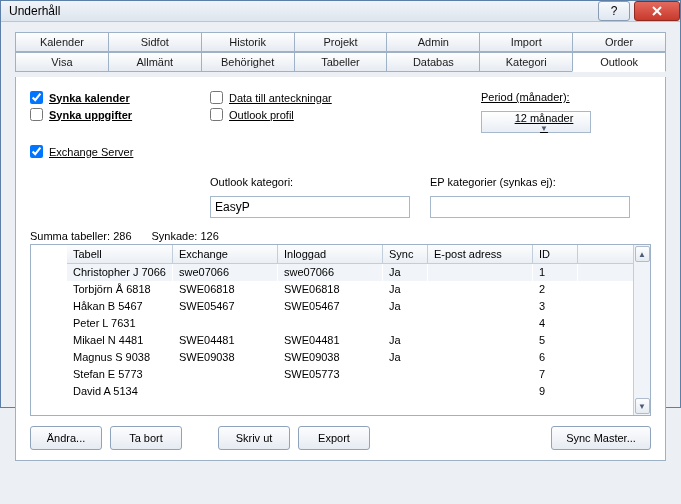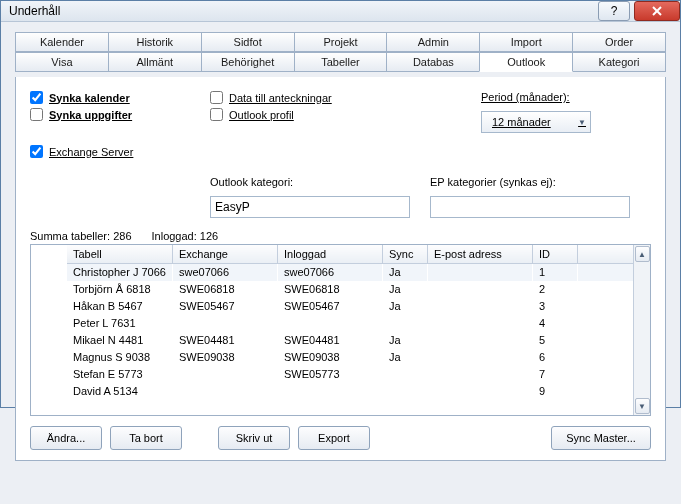--- a/index.html
+++ b/index.html
@@ -101,24 +101,25 @@
     height:22px;
     border:1px solid #a6b8cc;
     padding:2px 4px;
     font-size:12px;
   }
   .select {
     height:22px;
     border:1px solid #a6b8cc;
     background:linear-gradient(to bottom,#fff,#e9eef5);
     display:flex;align-items:center;justify-content:space-between;
-    padding:0 4px 0 10px;
+    padding:0 4px 0 20px;
     font-size:11px;
     width:110px;
     cursor:pointer;
+    flex-direction:column;
   }
   .select .chev { font-size:8px;color:#4a5d75;}
   .mid {
     display:flex;
     gap:20px;
     margin-top:18px;
   }
   .status {
     font-size:11px;
     margin-top:12px;
@@ -209,35 +210,35 @@
           <line x1="1" y1="1" x2="9" y2="9" stroke-width="2"></line>
           <line x1="9" y1="1" x2="1" y2="9" stroke-width="2"></line>
         </svg>
     </div>
   </div>
 
   <div class="content">
     <div class="tabs-wrap">
       <div class="tabrow" id="tabs-top">
           <div class="tab">Kalender</div>
+          <div class="tab">Sidfot</div>
           <div class="tab">Historik</div>
-          <div class="tab">Sidfot</div>
           <div class="tab">Projekt</div>
           <div class="tab">Admin</div>
           <div class="tab">Import</div>
           <div class="tab">Order</div>
         </div>
       <div class="tabrow" id="tabs-bottom">
           <div class="tab">Visa</div>
           <div class="tab">Allmänt</div>
           <div class="tab">Behörighet</div>
           <div class="tab">Tabeller</div>
           <div class="tab">Databas</div>
+          <div class="tab">Kategori</div>
           <div class="tab active">Outlook</div>
-          <div class="tab">Kategori</div>
         </div>
     </div>
 
     <div class="tab-body">
 
       <div class="toprow">
         <div class="col" style="width:160px;">
           <div class="chk bold">
             <input type="checkbox" checked="" style="">
             <label>Synka kalender</label>
@@ -283,21 +284,21 @@
           <input class="textinput" value="" style="">
         </div>
       </div>
 
       <div class="status">
         <span>
           <span>Summa tabeller:</span>
           <span>286</span>
         </span>
         <span>
-          <span>Inloggad:</span>
+          <span>Synkade:</span>
           <span>126</span>
         </span>
       </div>
 
       <div class="table-wrap">
         <div class="table-scroll">
           <table>
             <colgroup>
               <col style="width:105px">
                 <col style="width:105px">

